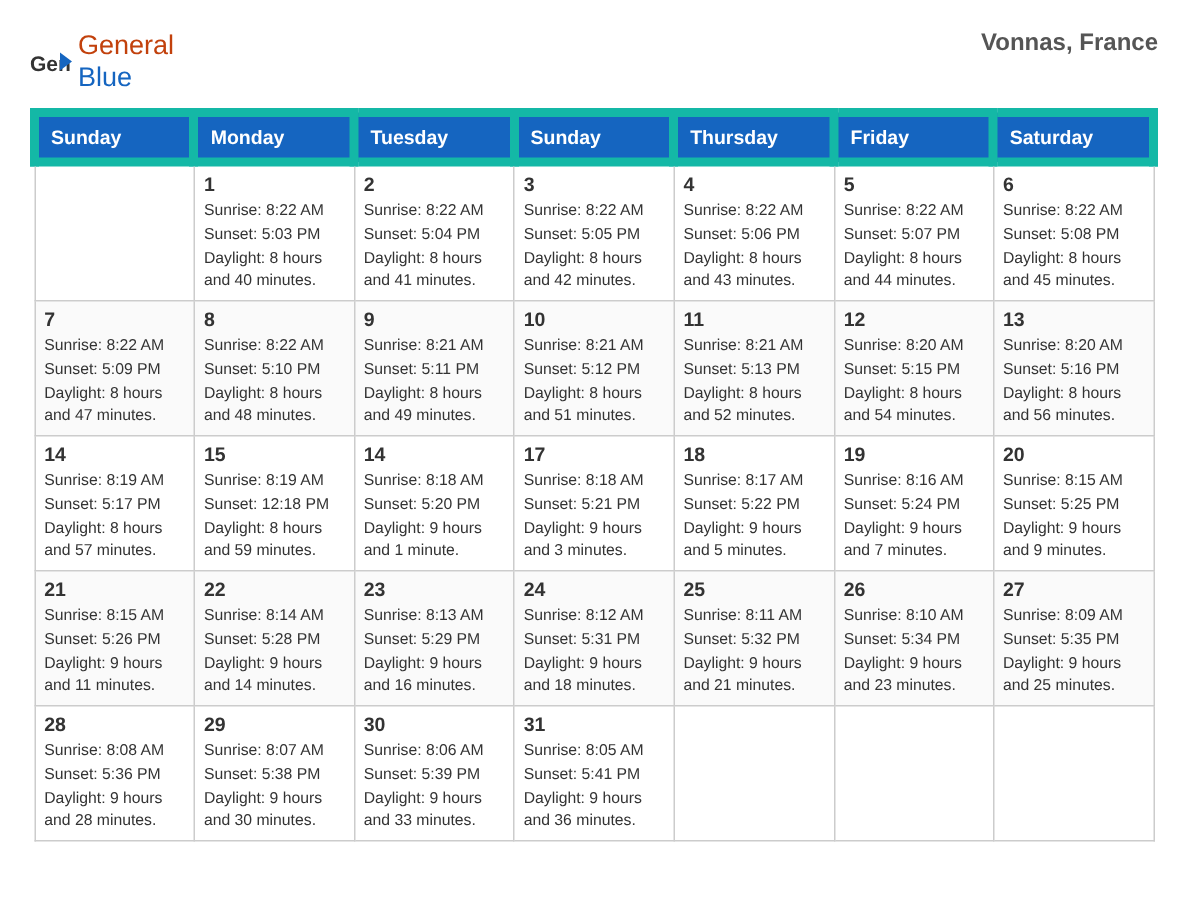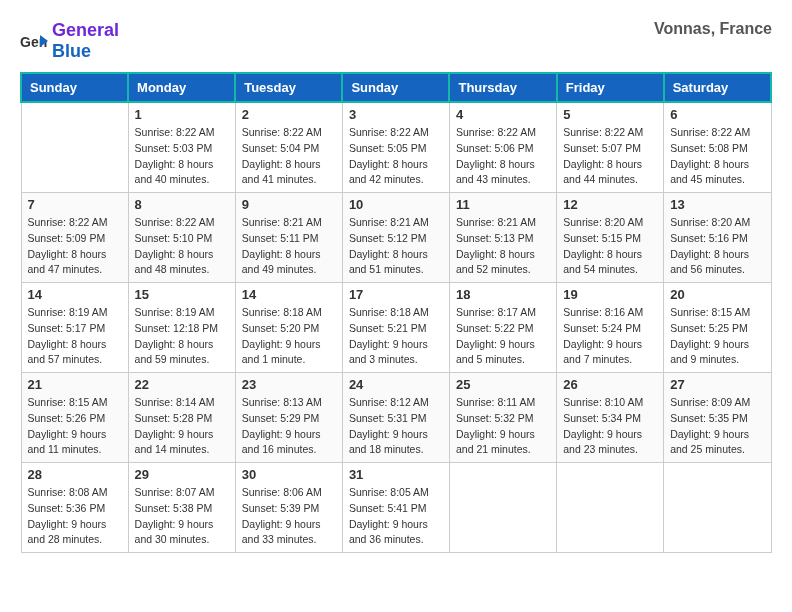--- a/index.html
+++ b/index.html
@@ -42,21 +42,21 @@
       width: 100%;
       border-collapse: collapse;
       border: 1px solid #ccc;
     }
     .calendar th {
       background-color: #1565c0;
       color: #fff;
       text-align: left;
       padding: 6px 8px;
       font-size: 13px;
-      border: 2px solid #14b8a6;
+      border: 6px solid #14b8a6;
     }
     .calendar td {
       border: 1px solid #ccc;
       vertical-align: top;
       padding: 4px 6px;
       width: 108px;
       min-height: 90px;
       font-size: 11px;
       color: #333;
     }
@@ -84,22 +84,22 @@
 </head>
 <body>
 
 <div class="header-area">
   <div class="logo">
     <svg class="logo-icon" viewBox="0 0 28 28" xmlns="http://www.w3.org/2000/svg">
       <text x="0" y="20" font-size="14" font-weight="bold" fill="#333">Gen</text>
       <polygon points="20,8 28,14 20,20" fill="#1565c0"></polygon>
     </svg>
     <div>
-      <span style="font-size:18px;font-weight:bold;color:#6d28d9;">General</span><br>
-      <span style="font-size:18px;font-weight:bold;color:#1565c0;">Blue</span>
+      <span style="font-size:18px;font-weight:normal;color:#c2410c;">General</span><br>
+      <span style="font-size:18px;font-weight:normal;color:#1565c0;">Blue</span>
     </div>
   </div>
   <div class="title-area">
     <div class="location-title">Vonnas, France</div>
   </div>
 </div>
 
 <table class="calendar">
   <thead>
     <tr>

